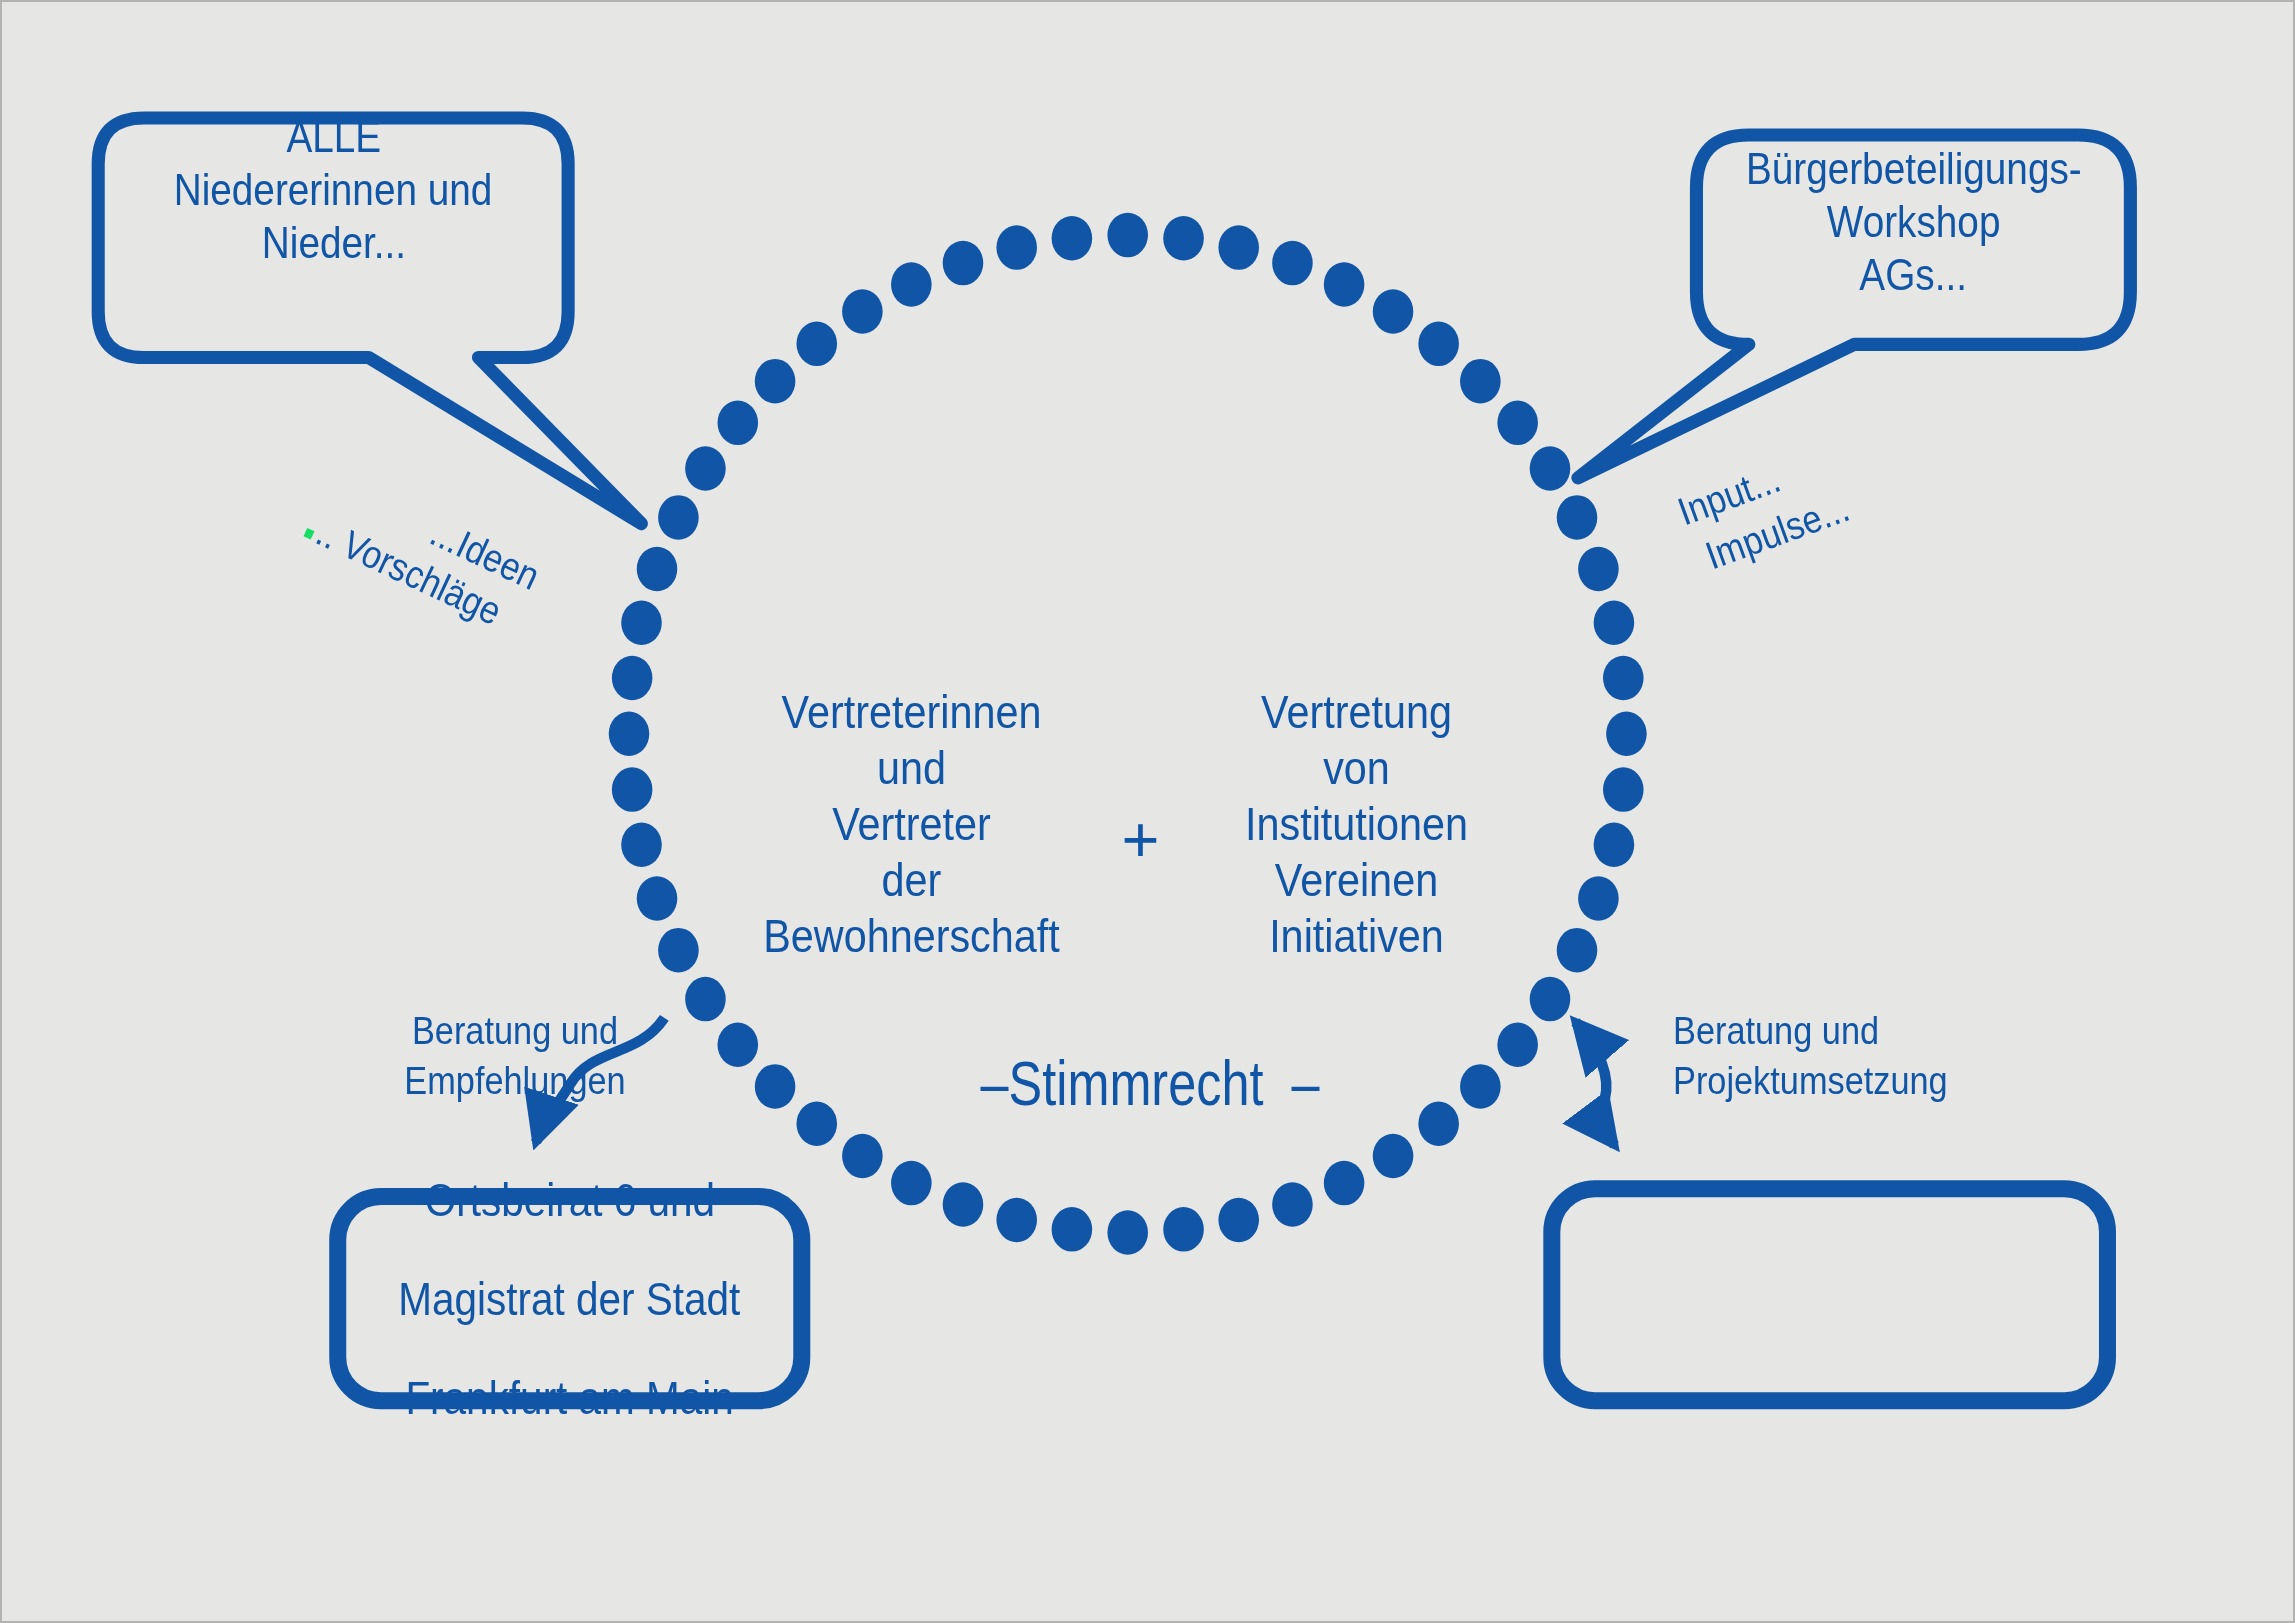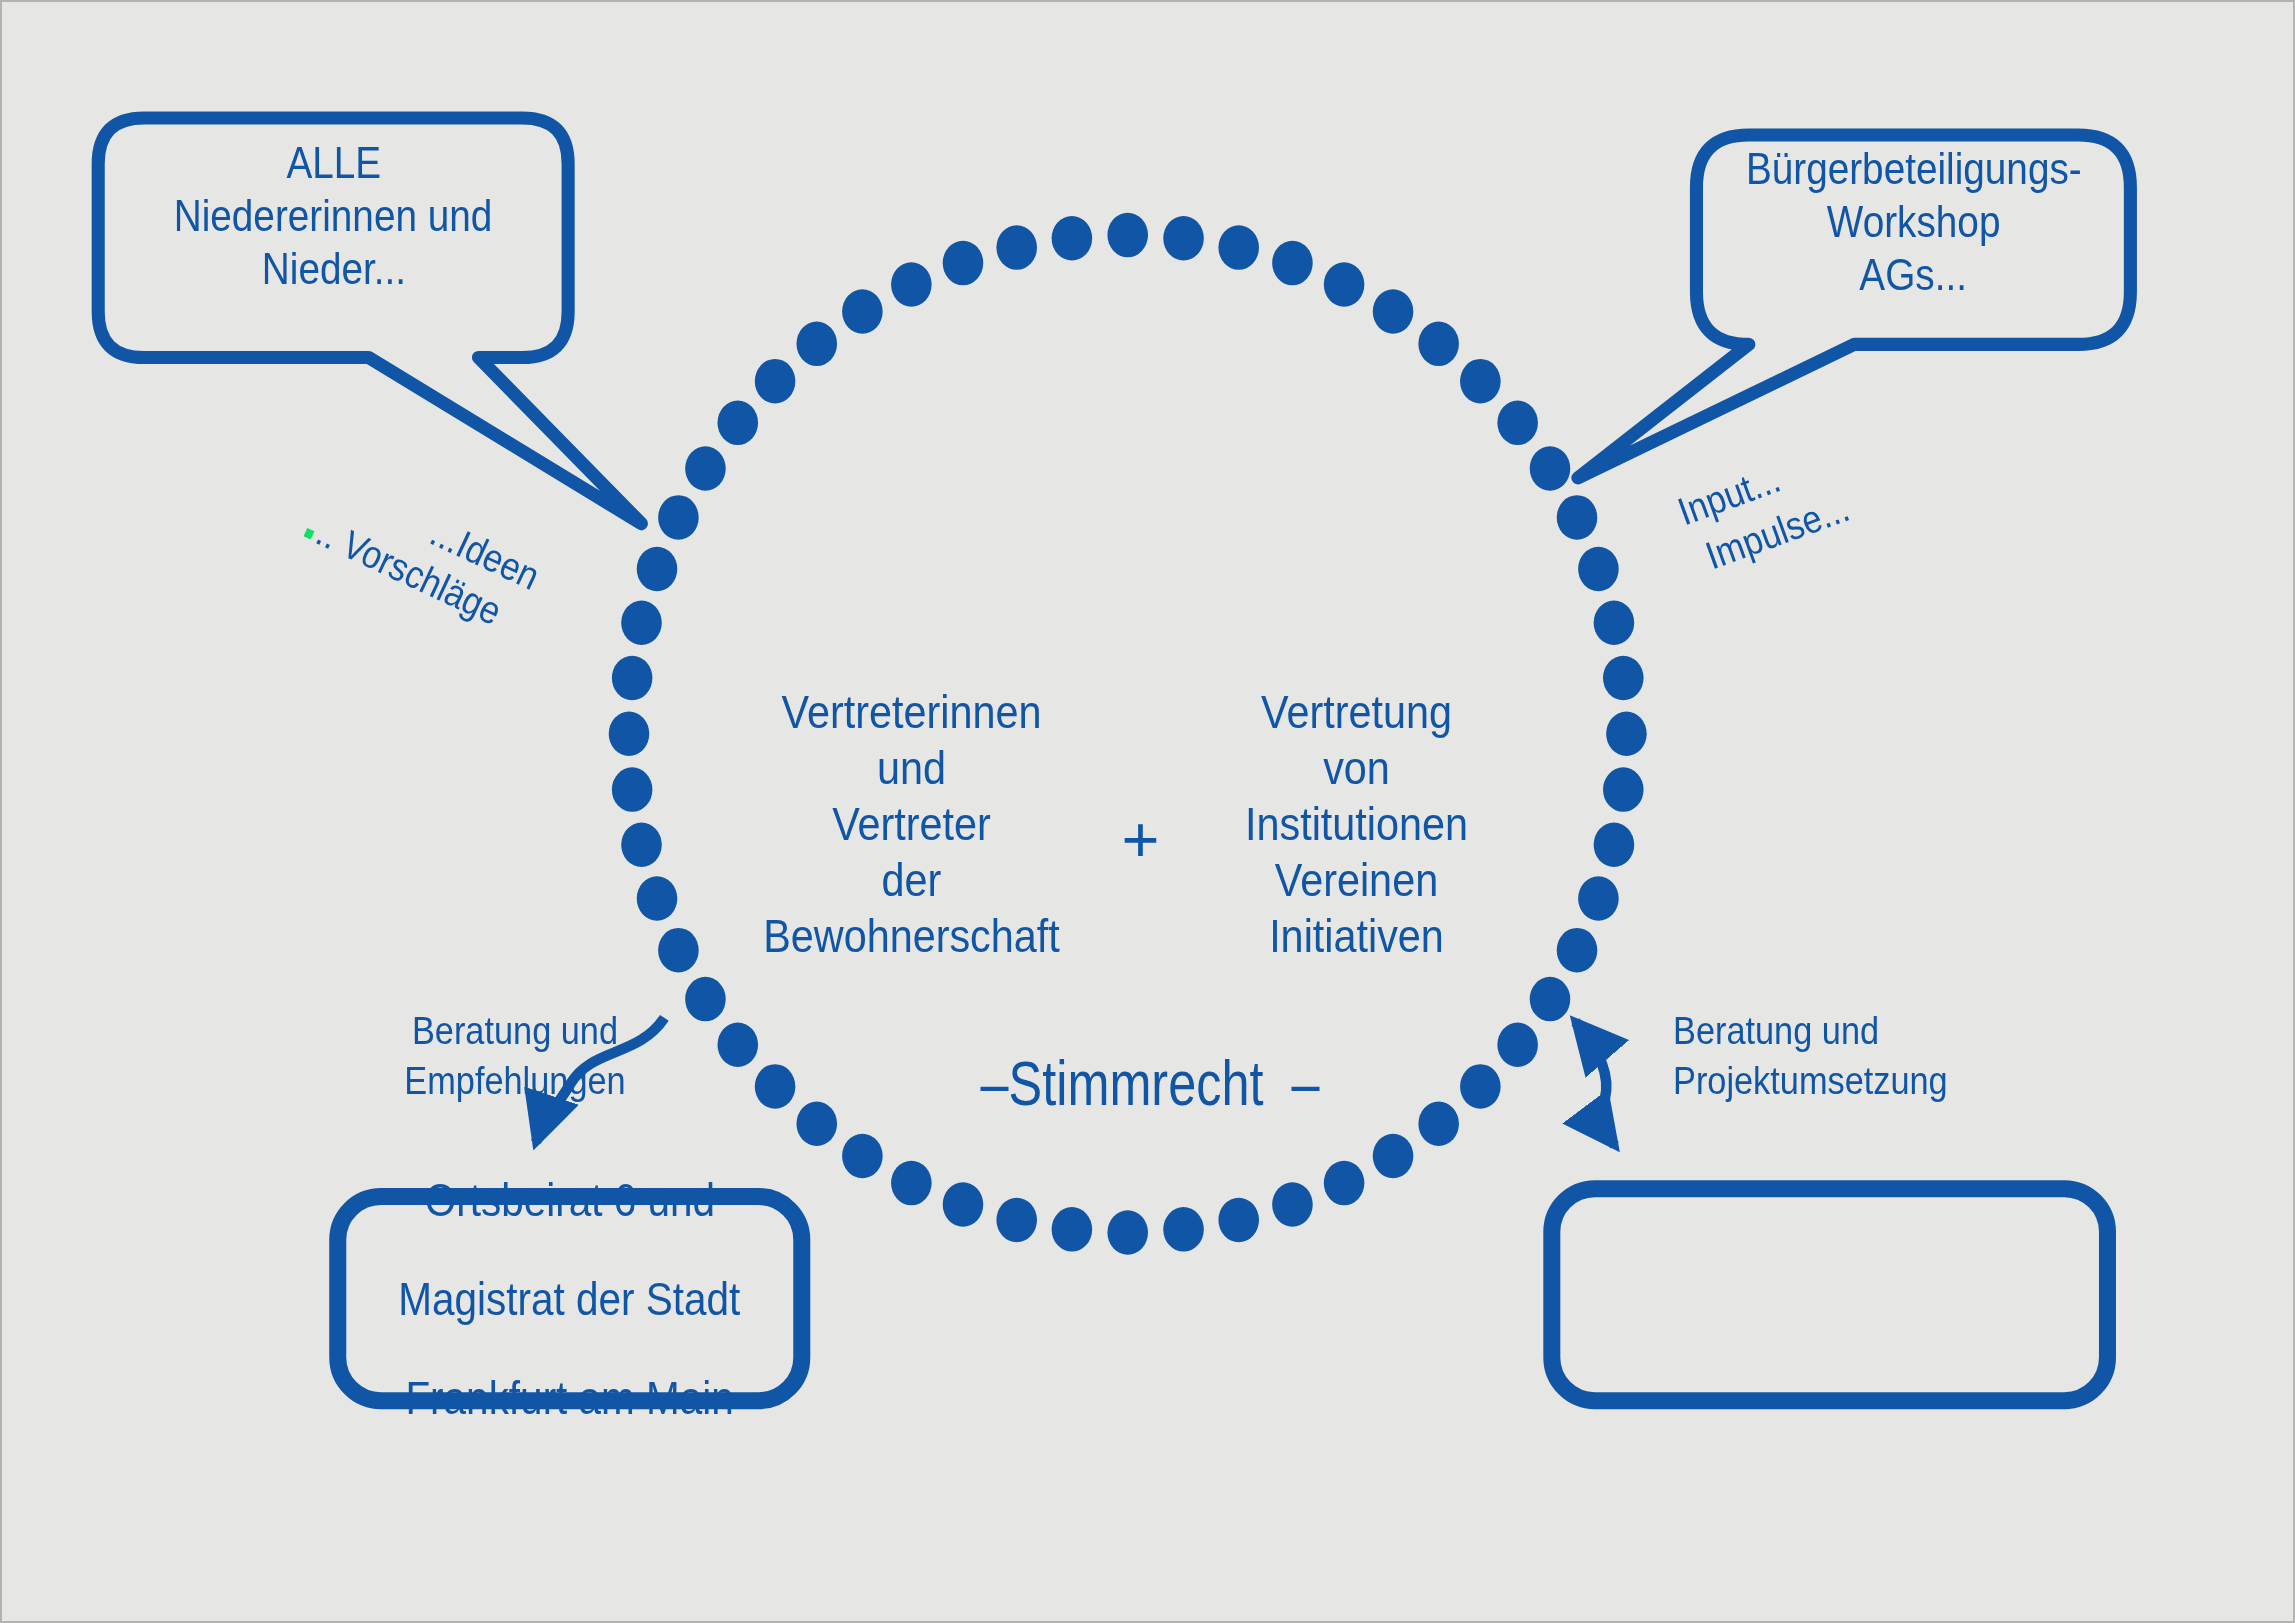--- a/index.html
+++ b/index.html
@@ -20,21 +20,21 @@
     color:var(--blue);
   }
   .abs{position:absolute;}
   svg.layer{position:absolute;left:0;top:0;width:2292px;height:1620px;}
   .txt{line-height:1.2;}
   .center{text-align:center;}
   .cond{transform:scaleX(0.88);transform-origin:center top;}
   .cond-l{transform:scaleX(0.88);transform-origin:left top;}
 
   .bubble-text{display:flex;flex-direction:column;align-items:center;}
-  .bubble-tl{left:90px;top:109px;width:483px;height:253px;padding-top:26px;font-size:44px;line-height:55px;}
+  .bubble-tl{left:90px;top:109px;width:483px;height:253px;font-size:44px;line-height:55px;}
   .bubble-tr{left:1688px;top:126px;width:447px;height:254px;padding-top:15px;font-size:44px;line-height:62px;}
   .box-text{display:flex;flex-direction:column;align-items:center;justify-content:center;}
   .box-bl{left:327px;top:1186px;width:481px;height:221px;font-size:46px;line-height:64px;gap:35px;}
   .box-br{left:1541px;top:1178px;width:573px;height:229px;font-size:50px;line-height:65px;}
 
   .center-title{left:841px;top:353px;width:609px;}
   .title-main{font-size:118px;font-weight:bold;line-height:130px;transform:scaleX(0.85);transform-origin:center top;letter-spacing:-2.6px;}
   .title-sub{font-size:69px;line-height:79px;letter-spacing:2px;transform:scaleX(0.85);transform-origin:center top;}
   .title-sub2{font-size:69px;line-height:79px;transform:scaleX(0.85);transform-origin:center top;}
 

